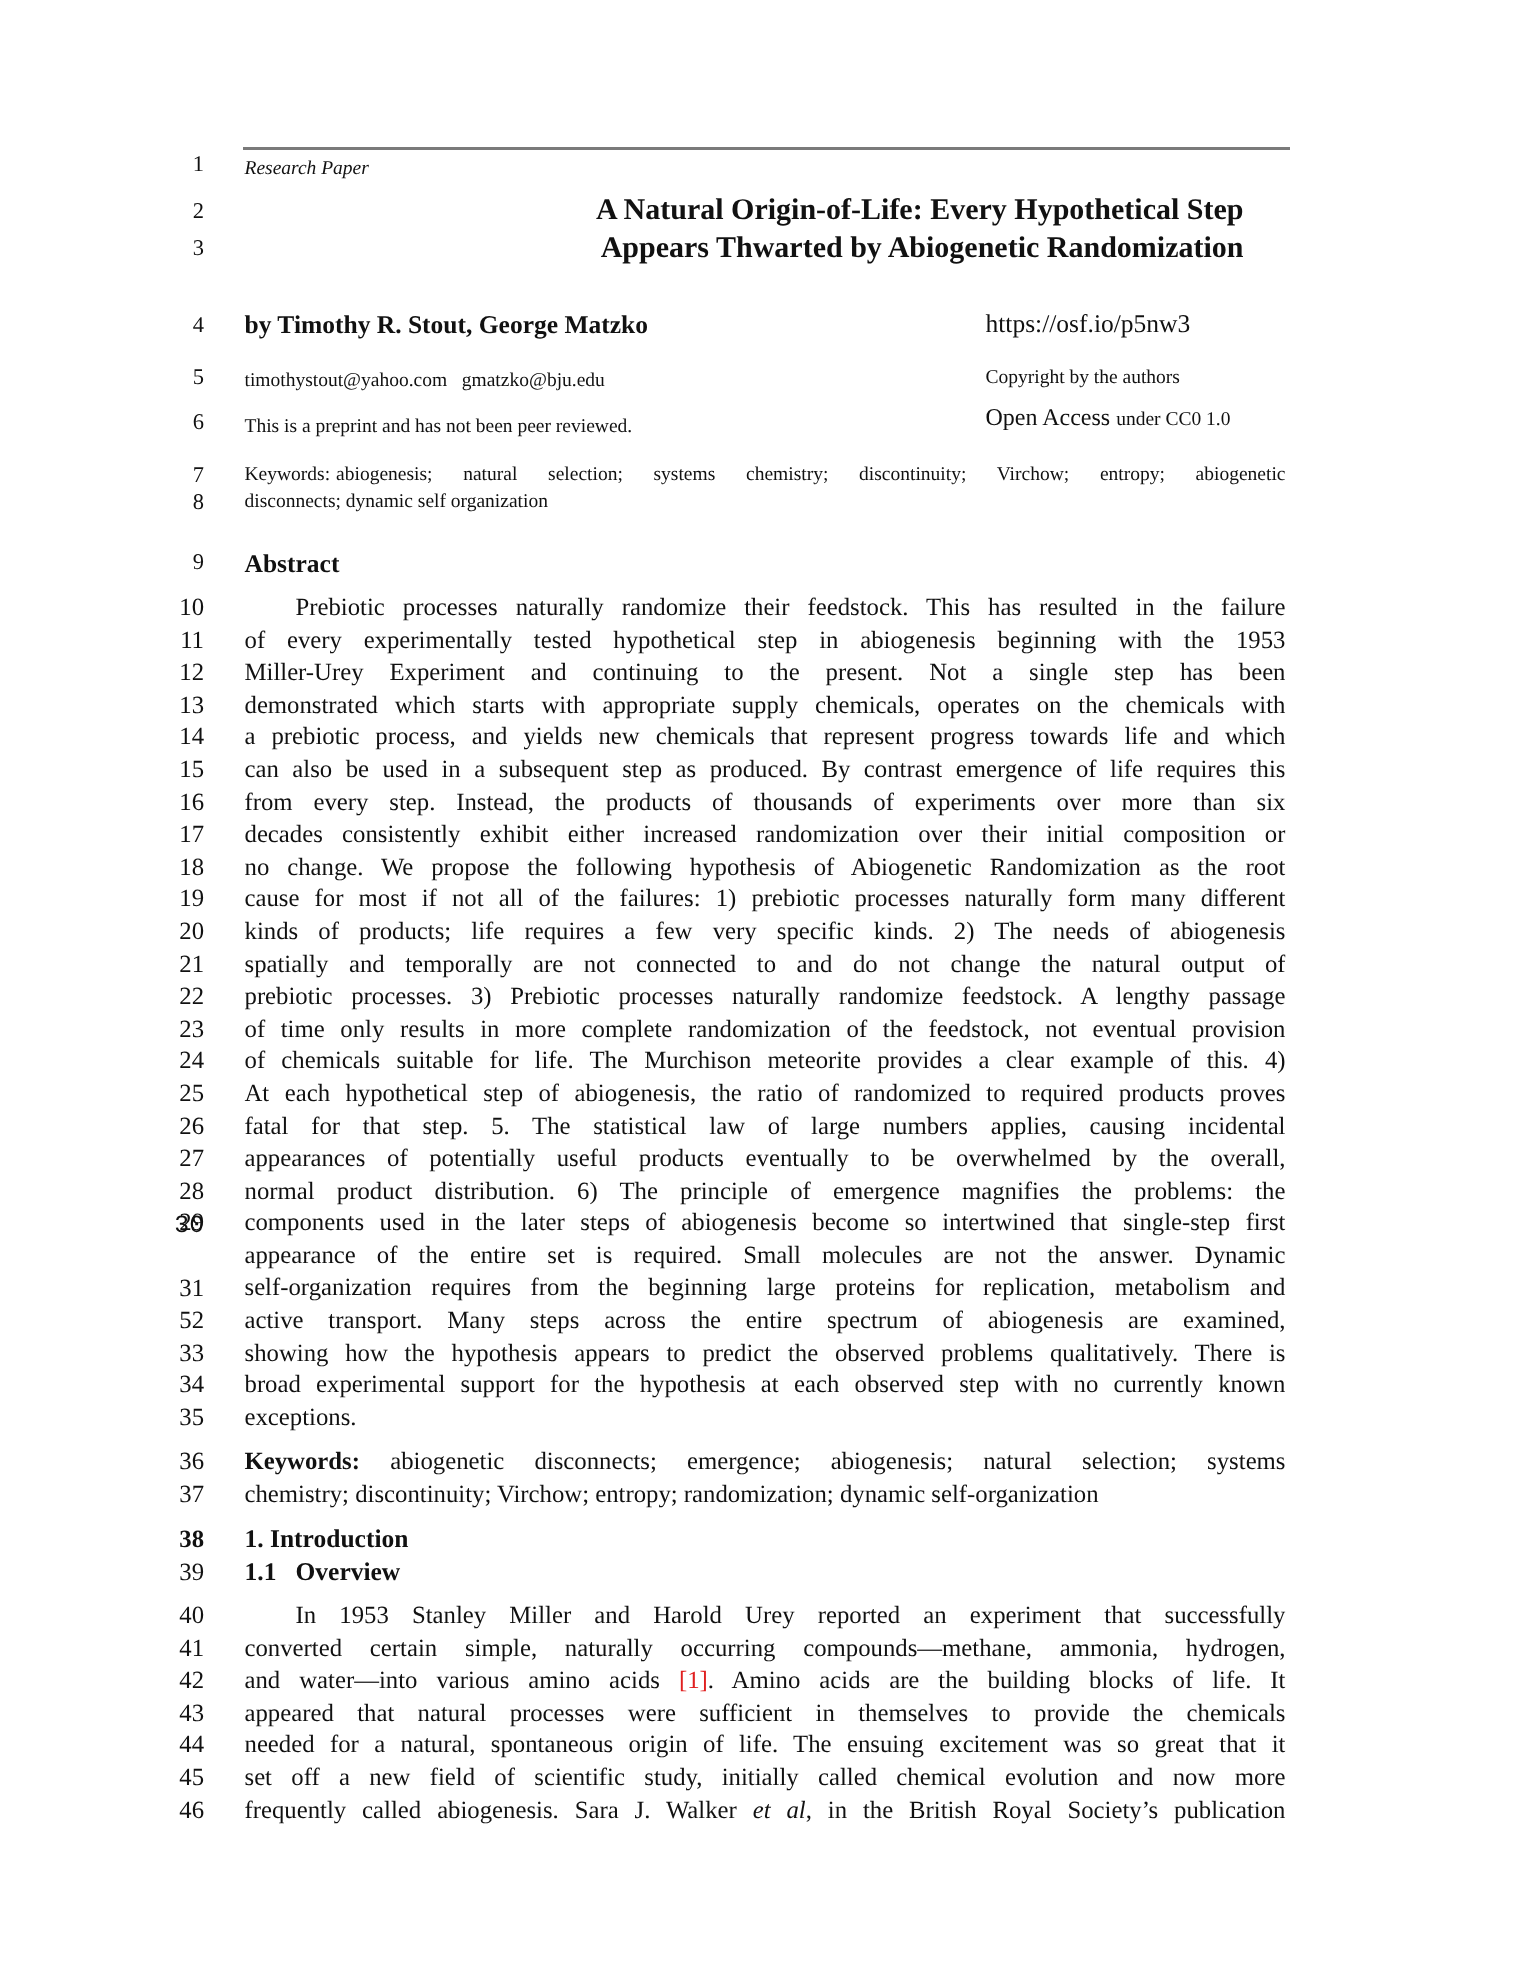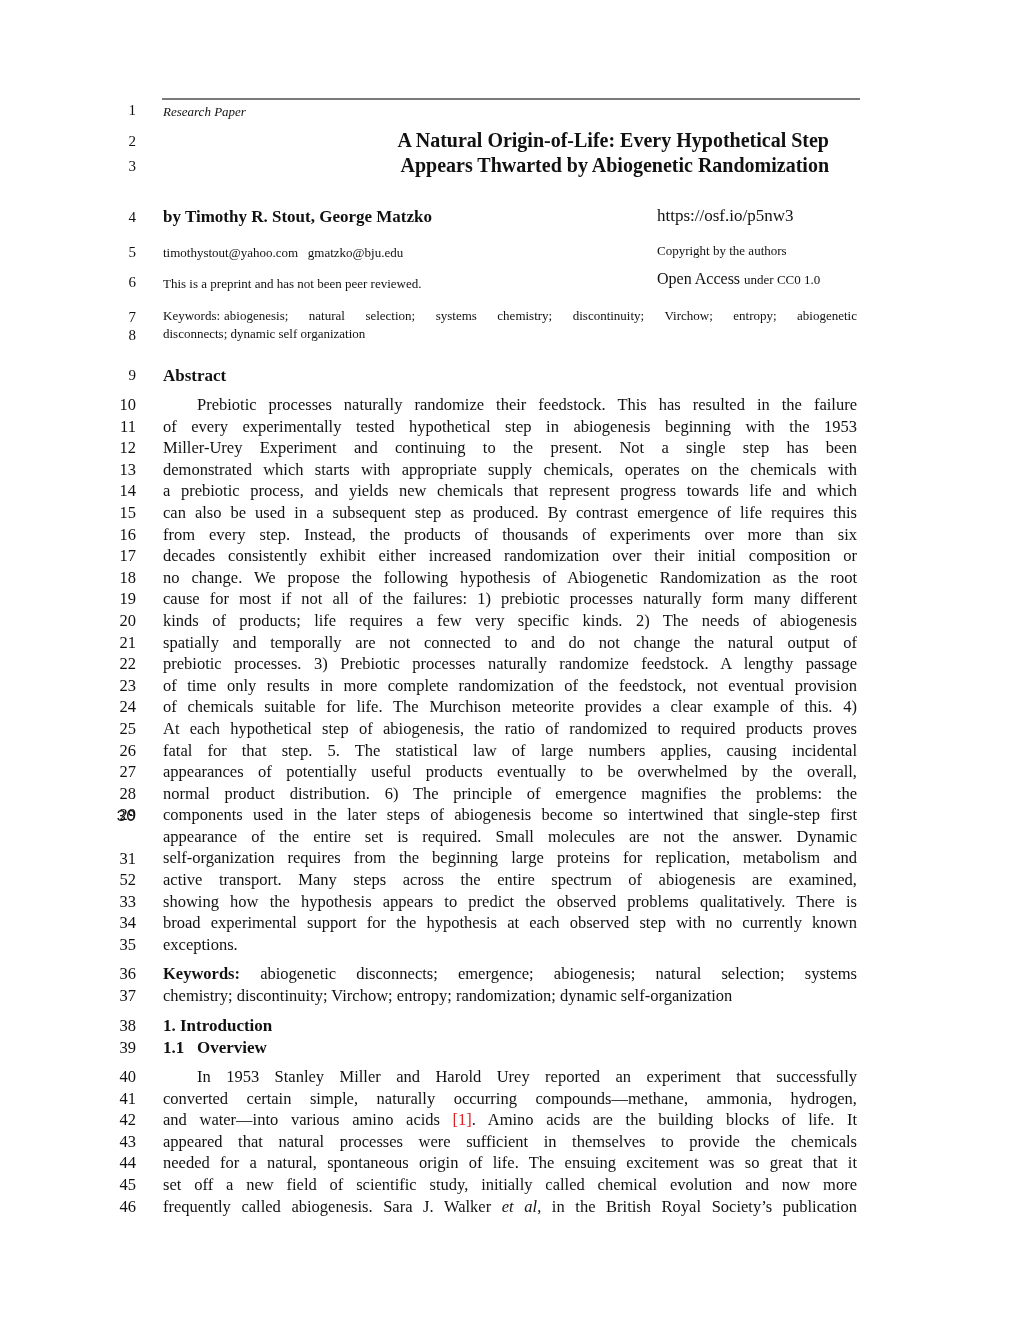--- a/index.html
+++ b/index.html
@@ -62,21 +62,21 @@
     <div class="ln" style="top: 782.8px;">28</div>
     <div class="ln" style="top: 804.4px;">29</div>
     <div class="ln" style="top: 806px; font-family: Liberation Mono, monospace;">30</div>
     <div class="ln" style="top: 847.6px;">31</div>
     <div class="ln" style="top: 869.2px;">52</div>
     <div class="ln" style="top: 890.8px;">33</div>
     <div class="ln" style="top: 912.4px;">34</div>
     <div class="ln" style="top: 934px;">35</div>
     <div class="ln" style="top: 963px;">36</div>
     <div class="ln" style="top: 984.6px;">37</div>
-    <div class="ln" style="top: 1015px;">38</div>
+    <div class="ln" style="top: 1015px; font-weight: bold;">38</div>
     <div class="ln" style="top: 1037px;">39</div>
     <div class="ln" style="top: 1066px;">40</div>
     <div class="ln" style="top: 1087.6px;">41</div>
     <div class="ln" style="top: 1109.2px;">42</div>
     <div class="ln" style="top: 1130.8px;">43</div>
     <div class="ln" style="top: 1152.4px;">44</div>
     <div class="ln" style="top: 1174px;">45</div>
     <div class="ln" style="top: 1195.6px;">46</div>
   </div>
 

